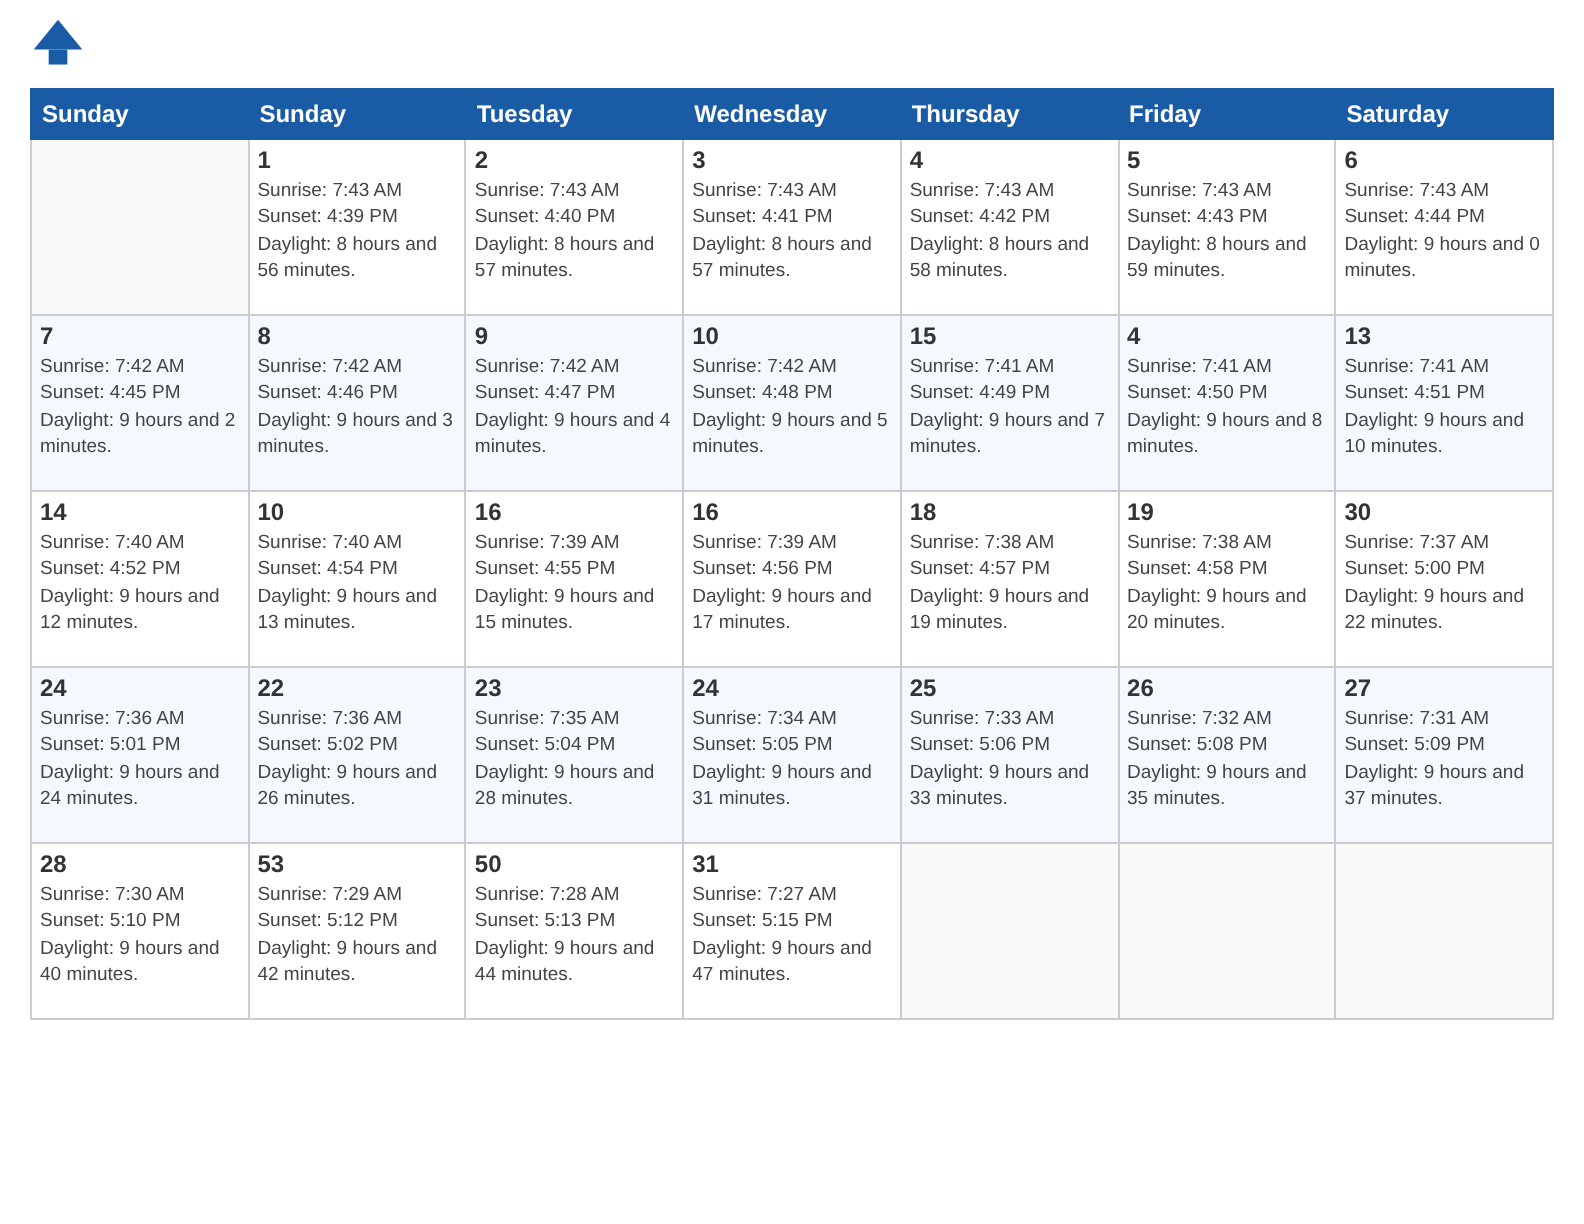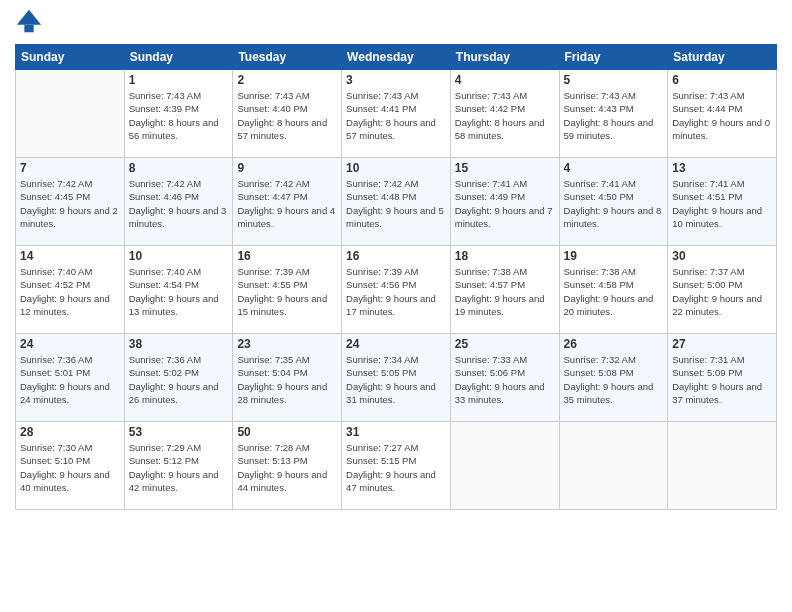--- a/index.html
+++ b/index.html
@@ -225,21 +225,21 @@
             <span class="day-number">30</span>
             <div class="day-info">Sunrise: 7:37 AM<br>Sunset: 5:00 PM<br>Daylight: 9 hours and 22 minutes.</div>
           </td>
         </tr>
         <tr>
           <td>
             <span class="day-number">24</span>
             <div class="day-info">Sunrise: 7:36 AM<br>Sunset: 5:01 PM<br>Daylight: 9 hours and 24 minutes.</div>
           </td>
           <td>
-            <span class="day-number">38</span>
+            <span class="day-number">22</span>
             <div class="day-info">Sunrise: 7:36 AM<br>Sunset: 5:02 PM<br>Daylight: 9 hours and 26 minutes.</div>
           </td>
           <td>
             <span class="day-number">23</span>
             <div class="day-info">Sunrise: 7:35 AM<br>Sunset: 5:04 PM<br>Daylight: 9 hours and 28 minutes.</div>
           </td>
           <td>
             <span class="day-number">24</span>
             <div class="day-info">Sunrise: 7:34 AM<br>Sunset: 5:05 PM<br>Daylight: 9 hours and 31 minutes.</div>
           </td>

